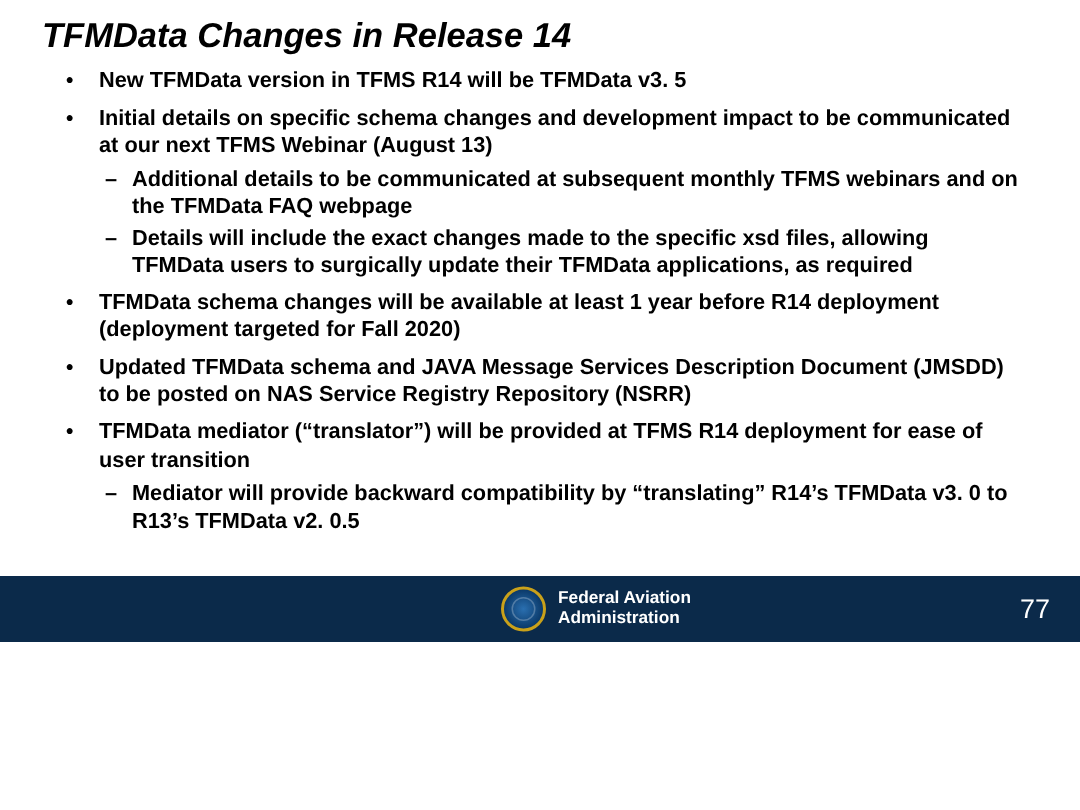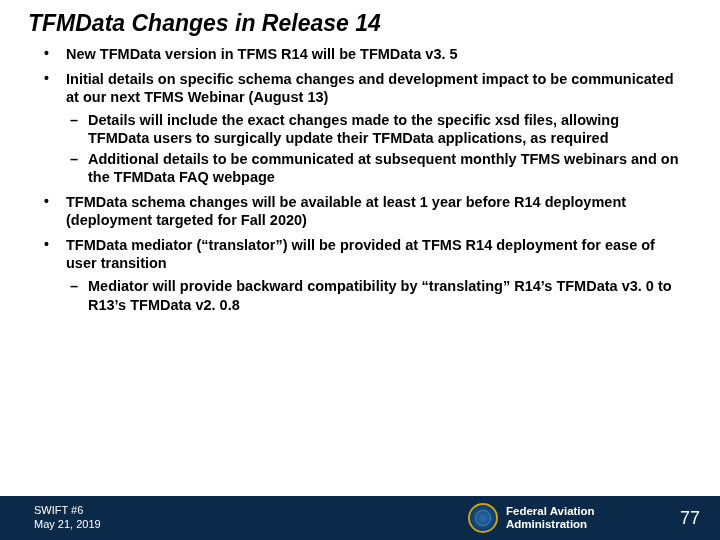--- a/index.html
+++ b/index.html
@@ -1,58 +1,55 @@
 <!DOCTYPE html>
 <html><head>
 <meta charset="utf-8">
 <style>
   * { box-sizing: border-box; margin: 0; padding: 0; }
   html, body { width: 720px; height: 540px; font-family: Arial, Helvetica, sans-serif; background: #fff; color: #000; }
-  .slide { width: 720px; height: 540px; position: relative; display: flex; flex-direction: column; }
+  .slide { width: 720px; height: 428px; position: relative; display: flex; flex-direction: column; }
   .title { font-size: 23px; font-weight: bold; font-style: italic; padding: 10px 28px 8px 28px; }
   .body { flex: 1; padding: 0 36px 0 38px; font-size: 14.5px; font-weight: bold; line-height: 1.28; }
   ul.top { list-style: none; }
   ul.top > li { position: relative; padding-left: 28px; margin-bottom: 6px; }
   ul.top > li::before { content: "•"; position: absolute; left: 6px; top: 0; font-size: 14px; }
   ul.sub { list-style: none; margin-top: 4px; }
   ul.sub > li { position: relative; padding-left: 22px; margin-bottom: 2px; }
   ul.sub > li::before { content: "–"; position: absolute; left: 4px; top: 0; }
   .footer { height: 44px; background: #0b2a4a; display: flex; align-items: center; color: #fff; font-size: 11px; padding: 0 20px 0 34px; }
   .footer-left { flex: 0 0 auto; line-height: 1.25; }
-  .footer-mid { flex: 1; display: flex; align-items: center; justify-content: center; padding-left: 300px; gap: 8px; }
+  .footer-mid { flex: 1; display: flex; align-items: center; justify-content: flex-start; padding-left: 300px; gap: 8px; }
   .seal { width: 30px; height: 30px; border-radius: 50%; background: radial-gradient(circle at 50% 50%, #2a6fb0 0%, #0b3a6a 70%); border: 2px solid #c9a11a; position: relative; flex: 0 0 auto; }
   .seal::after { content: ""; position: absolute; inset: 5px; border-radius: 50%; border: 1px solid rgba(255,255,255,0.25); }
   .agency { font-weight: bold; font-size: 11.5px; line-height: 1.1; }
   .pagenum { flex: 0 0 auto; font-size: 18px; padding-left: 18px; }
 </style>
 </head>
 <body>
 
 <div class="slide">
   <div class="title">TFMData Changes in Release 14</div>
 
   <div class="body">
     <ul class="top">
         <li><span>New TFMData version in TFMS R14 will be TFMData v3. 5</span></li>
         <li><span>Initial details on specific schema changes and development impact to be communicated at our next TFMS Webinar (August 13)</span><ul class="sub">
+            <li>Additional details to be communicated at subsequent monthly TFMS webinars and on the TFMData FAQ webpage</li>
             <li>Details will include the exact changes made to the specific xsd files, allowing TFMData users to surgically update their TFMData applications, as required</li>
-            <li>Additional details to be communicated at subsequent monthly TFMS webinars and on the TFMData FAQ webpage</li>
           </ul></li>
         <li><span>TFMData schema changes will be available at least 1 year before R14 deployment (deployment targeted for Fall 2020)</span></li>
+        <li><span>Updated TFMData schema and JAVA Message Services Description Document (JMSDD) to be posted on NAS Service Registry Repository (NSRR)</span></li>
         <li><span>TFMData mediator (“translator”) will be provided at TFMS R14 deployment for ease of user transition</span><ul class="sub">
-            <li>Mediator will provide backward compatibility by “translating” R14’s TFMData v3. 0 to R13’s TFMData v2. 0.8</li>
+            <li>Mediator will provide backward compatibility by “translating” R14’s TFMData v3. 0 to R13’s TFMData v2. 0.5</li>
           </ul></li>
       </ul>
   </div>
 
   <div class="footer">
-    <div class="footer-left">
-      <div>SWIFT #6</div>
-      <div>May 21, 2019</div>
-    </div>
     <div class="footer-mid">
       <div class="seal"></div>
       <div class="agency">
         <div>Federal Aviation</div>
         <div>Administration</div>
       </div>
     </div>
     <div class="pagenum">77</div>
   </div>
 </div>

